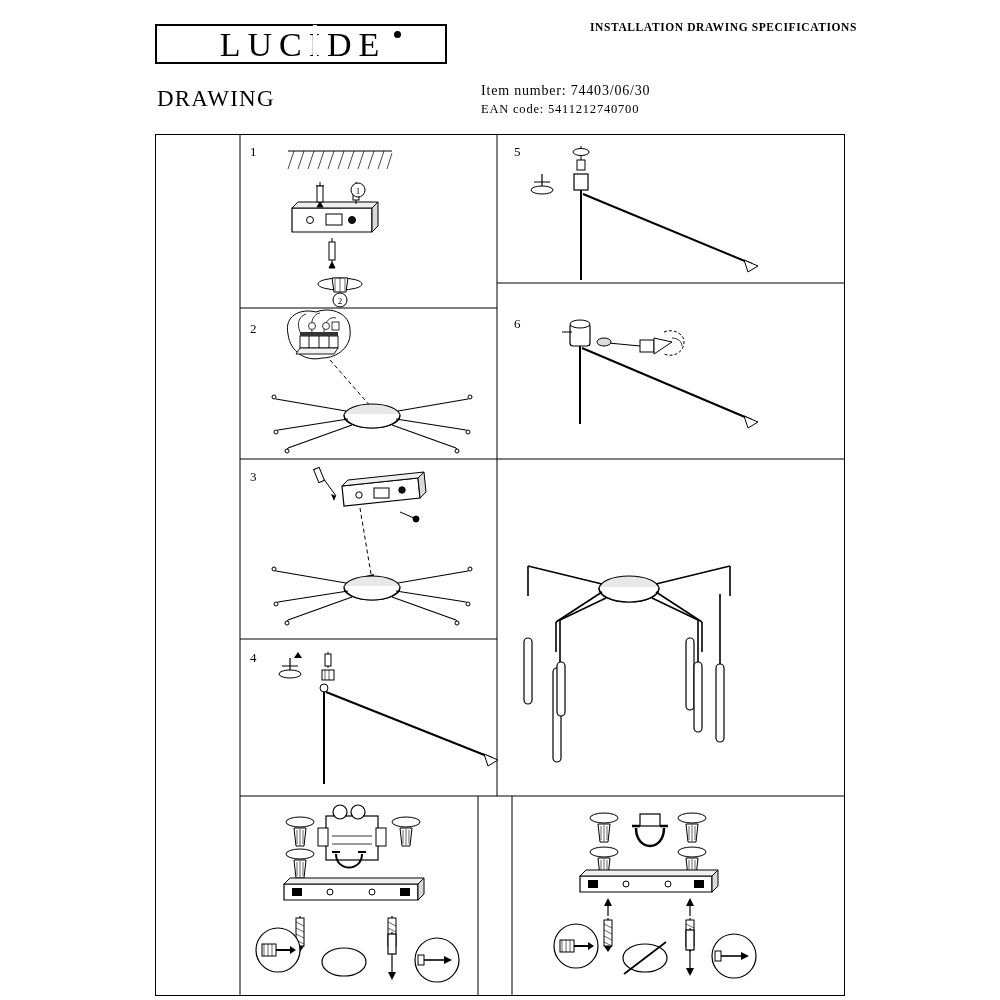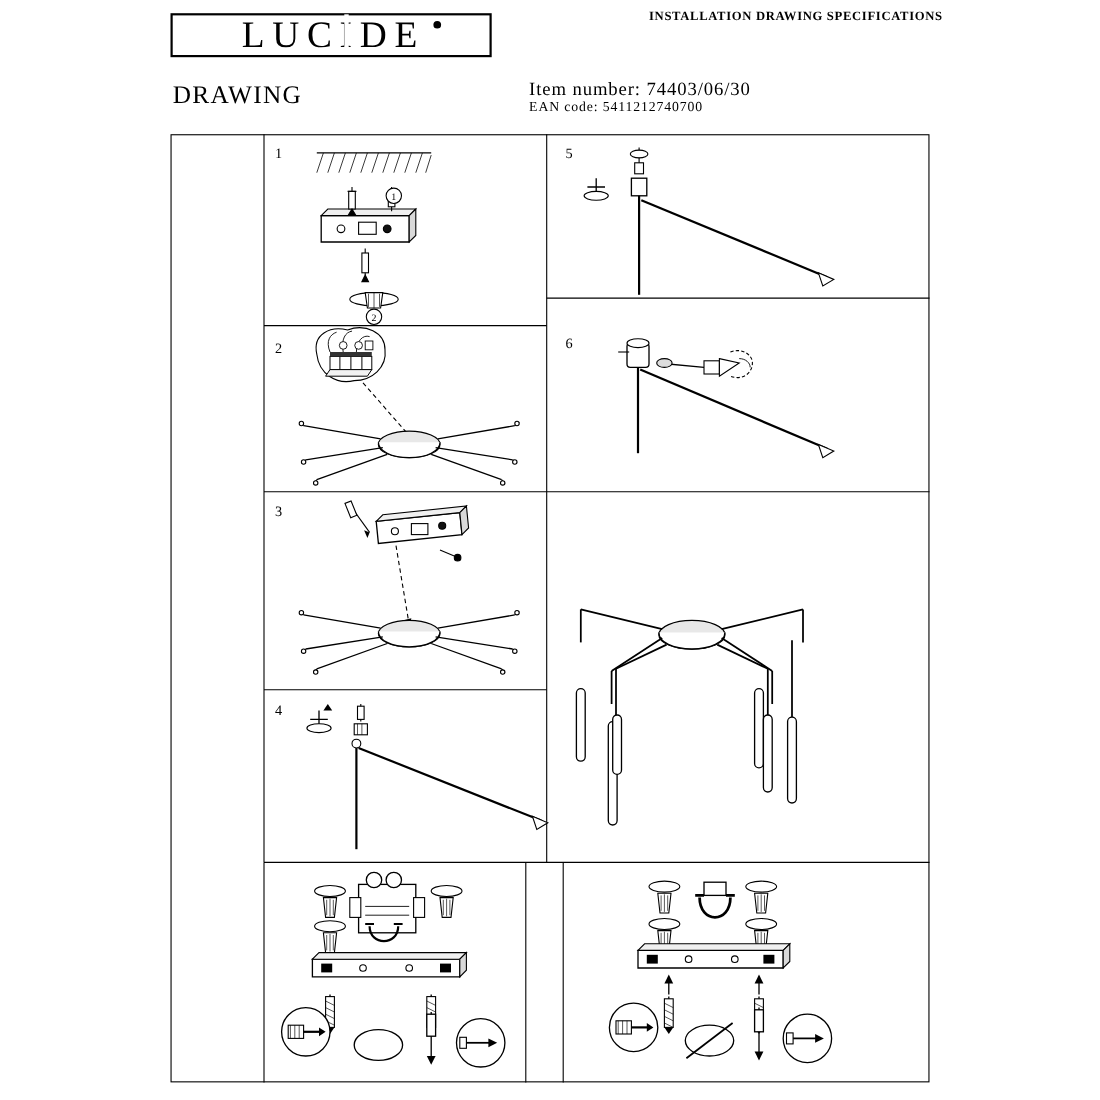--- a/index.html
+++ b/index.html
@@ -10,21 +10,21 @@
   body {
     width: 1000px;
     height: 1000px;
     font-family: "Liberation Serif", serif;
     color: #000000;
     position: relative;
     overflow: hidden;
   }
   .page {
     position: absolute;
-    left: 0; top: 4px;
+    left: 0; top: 16px;
     width: 1000px;
     height: 786px;
   }
 
   
   .logo-box {
     position: absolute;
     left: 155px;
     top: 8px;
     width: 292px;
@@ -77,21 +77,21 @@
     top: 70px;
     font-family: "Liberation Serif", serif;
     font-size: 23px;
     letter-spacing: 1.2px;
   }
   .item-number {
     position: absolute;
     left: 481px;
     top: 67px;
     font-family: "Liberation Serif", serif;
-    font-size: 17px;
+    font-size: 14px;
     letter-spacing: 0.8px;
   }
   .ean-code {
     position: absolute;
     left: 481px;
     top: 86px;
     font-family: "Liberation Serif", serif;
     font-size: 12.5px;
     letter-spacing: 0.8px;
   }

